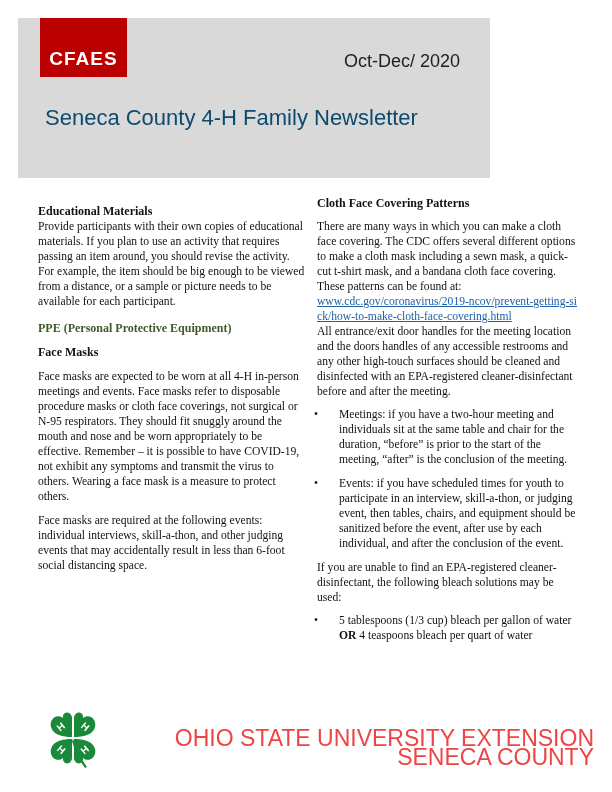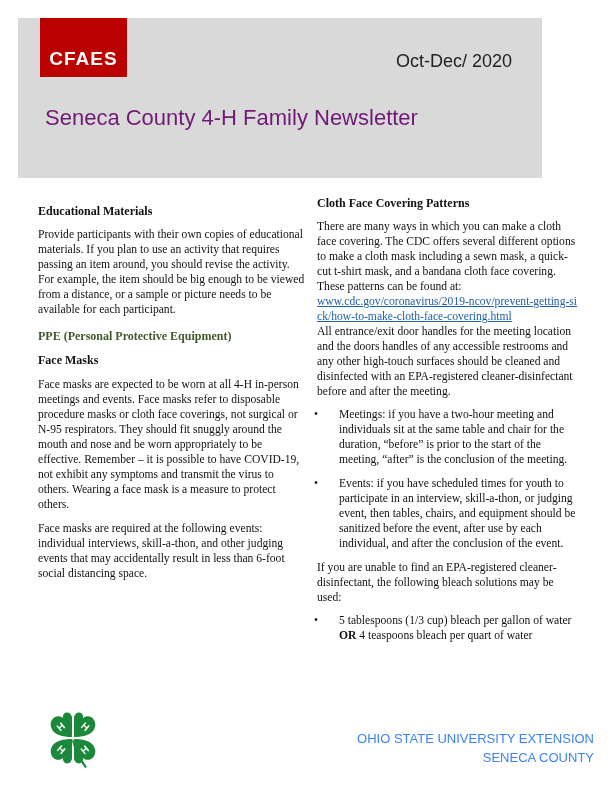--- a/index.html
+++ b/index.html
@@ -1,54 +1,54 @@
 <!DOCTYPE html>
 <html><head>
 <meta charset="utf-8">
 <style>
   html, body { margin: 0; padding: 0; background: #ffffff; }
   body { width: 612px; height: 792px; position: relative; overflow: hidden;
          font-family: "Liberation Serif", serif; color: #111; }
-  .header-band { position: absolute; left: 18px; top: 18px; width: 524px; height: 160px; background: #d9d9d9; }
+  .header-band { position: absolute; left: 18px; top: 18px; width: 472px; height: 160px; background: #d9d9d9; }
   .logo { position: absolute; left: 22px; top: 0; width: 87px; height: 59px; background: #bb0000;
           color: #fff; font-family: "Liberation Sans", sans-serif; font-weight: bold; font-size: 19px;
           letter-spacing: 1px; display: flex; align-items: flex-end; justify-content: center; padding-bottom: 0; box-sizing: border-box; }
   .logo span { position: absolute; top: 30px; left: 0; width: 100%; text-align: center; }
   .date { position: absolute; right: 30px; top: 33px; font-family: "Liberation Sans", sans-serif; font-size: 18px; color: #222; }
-  .title { position: absolute; left: 27px; top: 87px; font-family: "Liberation Sans", sans-serif; font-size: 22px; color: #701a75; white-space: nowrap; }
+  .title { position: absolute; left: 27px; top: 87px; font-family: "Liberation Sans", sans-serif; font-size: 22px; color: #0c4a6e; white-space: nowrap; }
 
   .col { position: absolute; font-size: 11.6px; line-height: 15px; }
   .col-left { left: 38px; top: 204px; width: 268px; }
   .col-right { left: 317px; top: 196px; width: 262px; }
   h3 { margin: 0; font-size: 12px; font-weight: bold; line-height: 15px; }
   h3.green { color: #3f5a2a; }
   p { margin: 0; }
   .mb-sec { margin-bottom: 10px; }
   a.link { color: #1f5fa6; text-decoration: underline; word-break: break-all; }
   ul { list-style: none; margin: 8px 0 8px 0; padding: 0; }
   li { position: relative; padding-left: 22px; margin-bottom: 9px; }
   li .bullet { position: absolute; left: -3px; top: 0; }
   .footer-org { position: absolute; right: 18px; top: 729px; text-align: right; font-family: "Liberation Sans", sans-serif;
-                font-size: 13px; line-height: 19px; color: #3b82f6; }
+                font-size: 23px; line-height: 19px; color: #ef4444; }
   .clover { position: absolute; left: 45px; top: 709px; width: 56px; height: 60px; }
 </style>
 </head>
 <body>
 
 <div class="header-band">
   <div class="logo">
     <span>CFAES</span>
   </div>
   <div class="date">Oct-Dec/ 2020</div>
   <div class="title">Seneca County 4-H Family Newsletter</div>
 </div>
 
 <div class="col col-left">
   <h3>Educational Materials</h3>
-  <p class="mb-sec" style="margin-top:8px">Provide participants with their own copies of educational materials. If you plan to use an activity that requires passing an item around, you should revise the activity. For example, the item should be big enough to be viewed from a distance, or a sample or picture needs to be available for each participant.</p>
+  <p class="mb-sec" style="">Provide participants with their own copies of educational materials. If you plan to use an activity that requires passing an item around, you should revise the activity. For example, the item should be big enough to be viewed from a distance, or a sample or picture needs to be available for each participant.</p>
   <h3 class="green" style="margin-top:12px">PPE (Personal Protective Equipment)</h3>
   <h3 style="margin-top:9px">Face Masks</h3>
   <p style="margin-top:9px">Face masks are expected to be worn at all 4-H in-person meetings and events. Face masks refer to disposable procedure masks or cloth face coverings, not surgical or N-95 respirators. They should fit snuggly around the mouth and nose and be worn appropriately to be effective. Remember – it is possible to have COVID-19, not exhibit any symptoms and transmit the virus to others.  Wearing a face mask is a measure to protect others.</p>
   <p style="margin-top:9px">Face masks are required at the following events: individual interviews, skill-a-thon, and other judging events that may accidentally result in less than 6-foot social distancing space.</p>
 </div>
 
 <div class="col col-right">
   <h3>Cloth Face Covering Patterns</h3>
   <p style="margin-top:8px">There are many ways in which you can make a cloth face covering. The CDC offers several different options to make a cloth mask including a sewn mask, a quick-cut t-shirt mask, and a bandana cloth face covering. These patterns can be found at:</p>
   <p><a class="link" href="#">www.cdc.gov/coronavirus/2019-ncov/prevent-getting-sick/how-to-make-cloth-face-covering.html</a></p>

